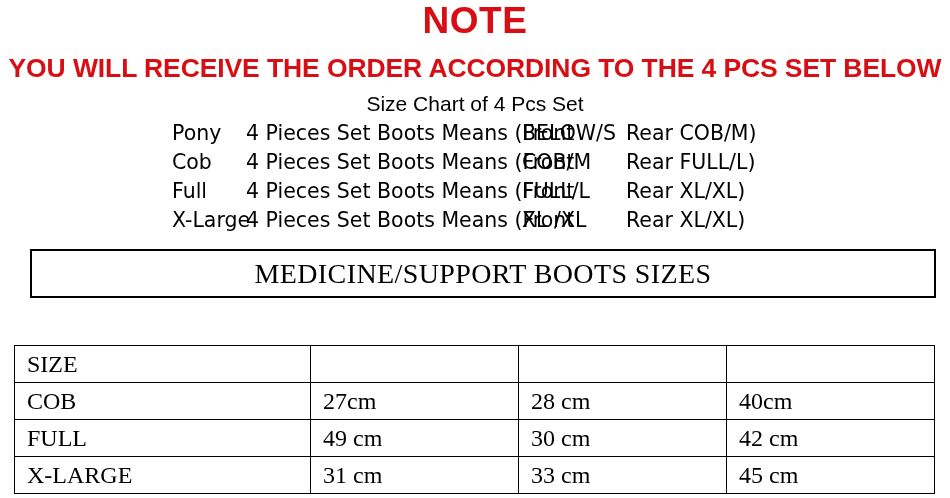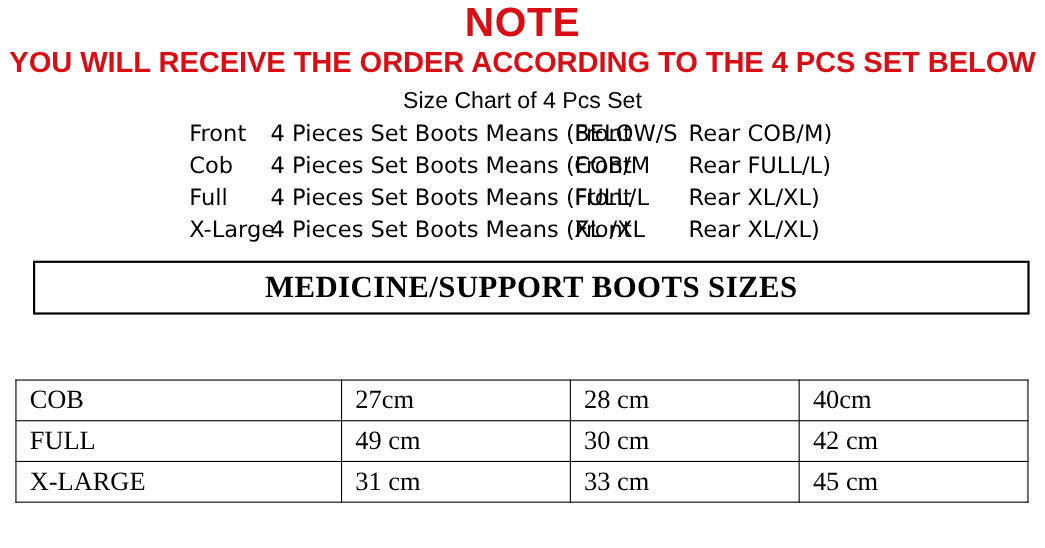--- a/index.html
+++ b/index.html
@@ -28,21 +28,21 @@
     letter-spacing: 0.5px;
     margin-top: 1px;
   }
   .note-sub {
     text-align: center;
     color: #d80e14;
     font-weight: bold;
     font-size: 26.5px;
     line-height: 30px;
     letter-spacing: -0.1px;
-    margin-top: 0;
+    margin-top: 12px;
     white-space: nowrap;
   }
   .chart-heading {
     text-align: center;
     font-size: 21px;
     line-height: 26px;
     margin-top: 8px;
     font-family: Liberation Sans, sans-serif;
   }
   .set-list {
@@ -71,21 +71,20 @@
   .col-rear {
     display: inline-block;
   }
   .banner {
     margin: 14px 14px 0 30px;
     border: 2px solid #000000;
     height: 45px;
     display: flex;
     align-items: center;
     justify-content: center;
-    font-weight: bold;
   }
   .banner-text {
     font-family: "Liberation Serif", serif;
     font-size: 28px;
     letter-spacing: 0.4px;
   }
   .table-wrap {
     position: absolute;
     left: 14px;
     top: 344px;
@@ -113,39 +112,45 @@
 <body>
 
 <div class="page">
 
   <div class="note-title">NOTE</div>
   <div class="note-sub">YOU WILL RECEIVE THE ORDER ACCORDING TO THE 4 PCS SET BELOW</div>
 
   <div class="chart-heading">Size Chart of 4 Pcs Set</div>
 
   <div class="set-list">
-    <span class="set-row"><span class="col-size">Front</span><span class="col-means">4 Pieces Set Boots Means (Front</span><span class="col-front">BELOW/S</span><span class="col-rear">Rear COB/M)</span></span>
+    <span class="set-row"><span class="col-size">Pony</span><span class="col-means">4 Pieces Set Boots Means (Front</span><span class="col-front">BELOW/S</span><span class="col-rear">Rear COB/M)</span></span>
     <span class="set-row"><span class="col-size">Cob</span><span class="col-means">4 Pieces Set Boots Means (Front</span><span class="col-front">COB/M</span><span class="col-rear">Rear FULL/L)</span></span>
     <span class="set-row"><span class="col-size">Full</span><span class="col-means">4 Pieces Set Boots Means (Front</span><span class="col-front">FULL/L</span><span class="col-rear">Rear XL/XL)</span></span>
     <span class="set-row"><span class="col-size">X-Large</span><span class="col-means">4 Pieces Set Boots Means (Front</span><span class="col-front">XL /XL</span><span class="col-rear">Rear XL/XL)</span></span>
   </div>
 
   <div class="banner">
     <span class="banner-text">MEDICINE/SUPPORT BOOTS SIZES</span>
   </div>
 
   <div class="table-wrap">
     <table class="sizes">
       <colgroup>
           <col class="c1">
           <col class="c2">
           <col class="c3">
           <col class="c4">
         </colgroup>
       <tbody>
+        <tr>
+          <td>SIZE</td>
+          <td></td>
+          <td></td>
+          <td></td>
+        </tr>
         <tr>
           <td>COB</td>
           <td>27cm</td>
           <td>28 cm</td>
           <td>40cm</td>
         </tr>
         <tr>
           <td>FULL</td>
           <td>49 cm</td>
           <td>30 cm</td>

